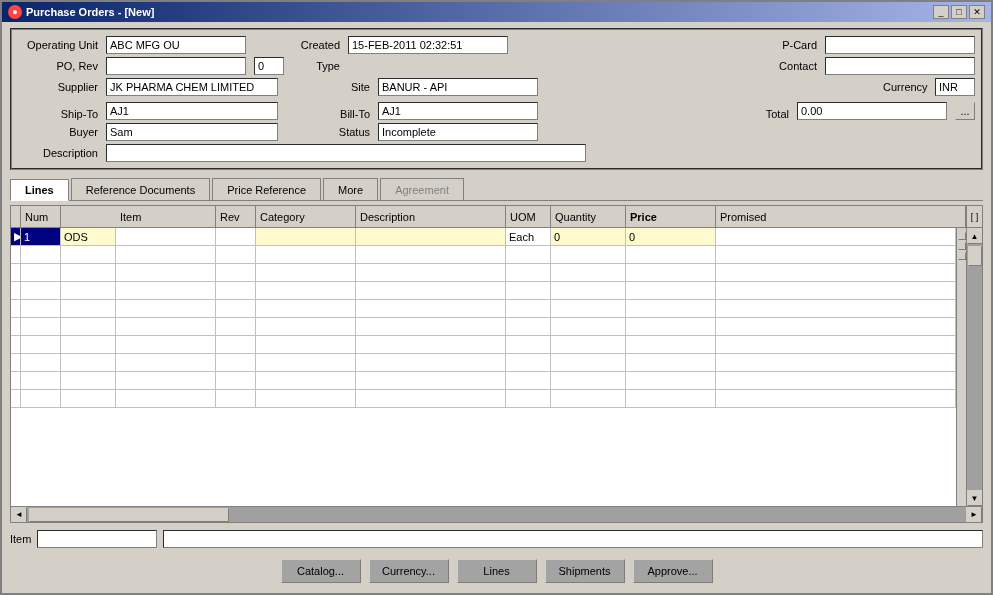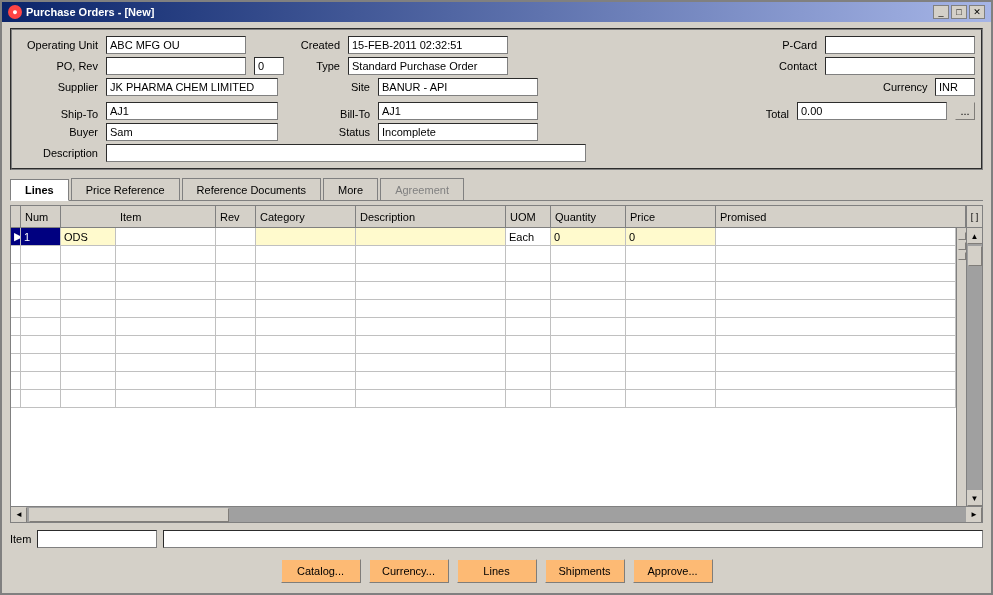--- a/index.html
+++ b/index.html
@@ -261,21 +261,21 @@
     }
     .buttons-row {
       display: flex;
       justify-content: center;
       gap: 8px;
       padding: 4px 0;
     }
     .action-btn {
       height: 24px;
       min-width: 80px;
-      background: #fdba74;
+      background: #a3a3a3;
       border: 1px outset #d4d0c8;
       font-size: 11px;
       cursor: pointer;
       padding: 0 12px;
     }
     .section-border {
       border: 2px groove #808080;
       padding: 6px;
     }
   </style>
@@ -309,21 +309,20 @@
         <span style="flex:1;"></span>
         <span class="field-label" style="width:44px;">P-Card</span>
         <input class="field-input" style="width: 150px;">
       </div>
 
       <div class="form-row" style="margin-bottom:3px;">
         <span class="field-label" style="width:80px;">PO, Rev</span>
         <input class="field-input" style="width: 140px;">
         <input class="field-input" style="width: 30px;" value="0">
         <span class="field-label" style="width:48px;">Type</span>
-        <input class="field-input" style="width: 160px;" value="Standard Purchase Order">
         <span style="flex:1;"></span>
         <span class="field-label" style="width:44px;">Contact</span>
         <input class="field-input" style="width: 150px;">
       </div>
 
       <div class="form-row" style="margin-bottom:3px;">
         <span class="field-label" style="width:80px;">Supplier</span>
         <input class="field-input" style="width: 172px;" value="JK PHARMA CHEM LIMITED">
         <span style="width:28px;"></span>
         <span class="field-label" style="width:48px;">Site</span>
@@ -357,24 +356,24 @@
         <span class="field-label" style="width:80px;">Description</span>
         <input class="field-input" style="width: 480px;">
       </div>
     </div>
 
     <div class="tabs-container">
       <div class="tab active">
         <span>Lines</span>
       </div>
       <div class="tab">
+        <span>Reference Documents</span>
+      </div>
+      <div class="tab">
         <span>Price Reference</span>
-      </div>
-      <div class="tab">
-        <span>Reference Documents</span>
       </div>
       <div class="tab">
         <span>More</span>
       </div>
       <div class="tab disabled">
         <span>Agreement</span>
       </div>
     </div>
 
     <div class="table-container">
@@ -382,21 +381,21 @@
       <div class="table-header">
         <div style="width:10px; border-right:1px solid #808080; height:100%;"></div>
         <div class="table-header-cell" style="width:40px;">Num</div>
         <div class="table-header-cell" style="width:55px;margin-top:44px;">pe</div>
         <div class="table-header-cell" style="width:100px;">Item</div>
         <div class="table-header-cell" style="width:40px;">Rev</div>
         <div class="table-header-cell" style="width:100px;">Category</div>
         <div class="table-header-cell" style="width:150px;">Description</div>
         <div class="table-header-cell" style="width:45px;">UOM</div>
         <div class="table-header-cell" style="width:75px;">Quantity</div>
-        <div class="table-header-cell" style="width:90px;">Price</div>
+        <div class="table-header-cell" style="width:90px;font-weight:bold;">Price</div>
         <div class="table-header-cell" style="flex:1;">Promised</div>
         <div style="width:16px; border-left:1px solid #808080; height:100%; display:flex; align-items:center; justify-content:center; font-size:9px; cursor:pointer;">[ ]</div>
       </div>
 
       <div class="table-body">
         <div class="table-rows">
 
           <div class="table-row">
             <div class="cell active-cell" style="width:10px; background:#000080;">▶</div>
             <div class="cell active-cell" style="width:40px;">1</div>

